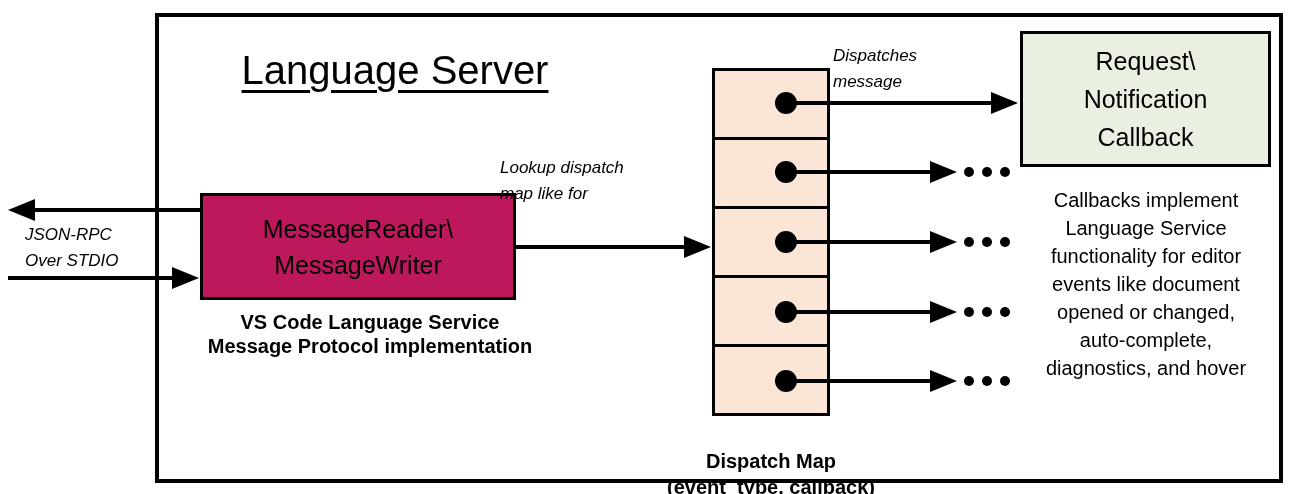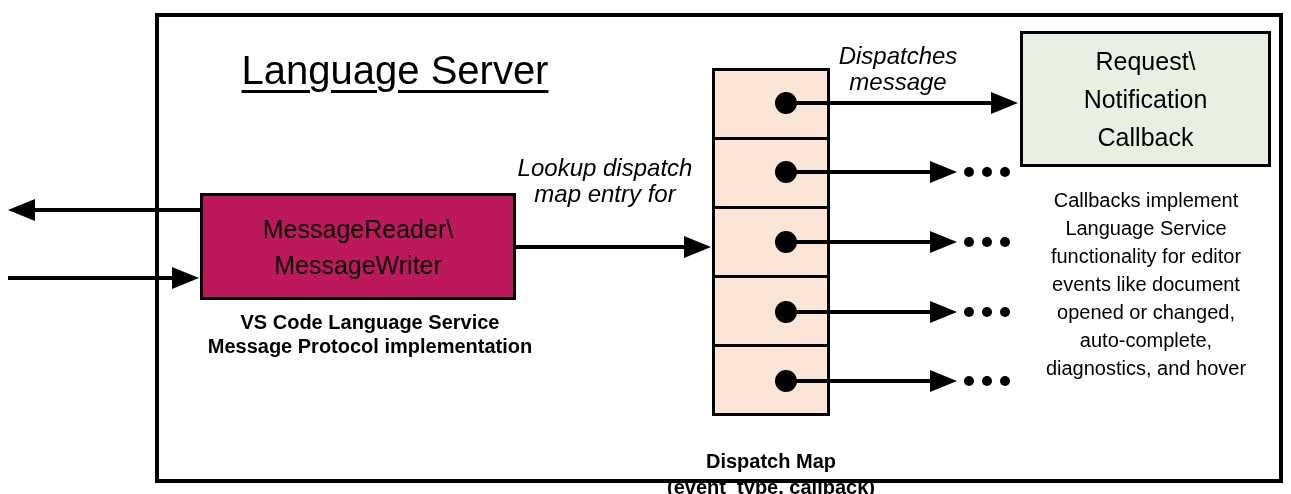--- a/index.html
+++ b/index.html
@@ -49,23 +49,22 @@
   .head-left {
     position: absolute;
     width: 0; height: 0;
     border-top: 11px solid transparent;
     border-bottom: 11px solid transparent;
     border-right: 27px solid #000;
   }
   .italic-label {
     position: absolute;
     font-style: italic;
-    font-size: 24px;
+    font-size: 17px;
     line-height: 26px;
-    text-align: center;
   }
   .caption {
     position: absolute;
     font-size: 20px;
     line-height: 24px;
     text-align: center;
     font-weight: bold;
   }
   .node-box {
     position: absolute;
@@ -121,37 +120,41 @@
   <div class="outer-box"></div>
 
   <div class="title">Language Server</div>
 
   <div class="hline" style="left:32px; top:208px; width:168px;"></div>
   <div class="head-left" style="left:8px; top:199px;"></div>
 
   <div class="hline" style="left:8px; top:276px; width:166px;"></div>
   <div class="head-right" style="left:172px; top:267px;"></div>
 
+  <div class="italic-label" style="left:25px; top:222px; width:140px;">
+    <span class="block-line">JSON-RPC</span>
+    <span class="block-line">Over STDIO</span>
+  </div>
 
   <div class="node-box" style="left: 200px; top: 193px; width: 316px; height: 107px; background-color: #be185d;">
     <span class="block-line">MessageReader\</span>
     <span class="block-line">MessageWriter</span>
   </div>
 
   <div class="caption" style="left:180px; top:310px; width:380px;">
     <span class="block-line">VS Code Language Service</span>
     <span class="block-line">Message Protocol implementation</span>
   </div>
 
   <div class="hline" style="left:516px; top:245px; width:170px;"></div>
   <div class="head-right" style="left:684px; top:236px;"></div>
 
   <div class="italic-label" style="left:500px; top:155px; width:210px;">
     <span class="block-line">Lookup dispatch</span>
-    <span class="block-line">map entry for</span>
+    <span class="block-line">map like for</span>
   </div>
 
   <div class="dispatch-map" style="background-color: rgb(251, 229, 214);">
     <div class="map-cell"></div>
     <div class="map-cell"></div>
     <div class="map-cell"></div>
     <div class="map-cell"></div>
     <div class="map-cell"></div>
   </div>
 

